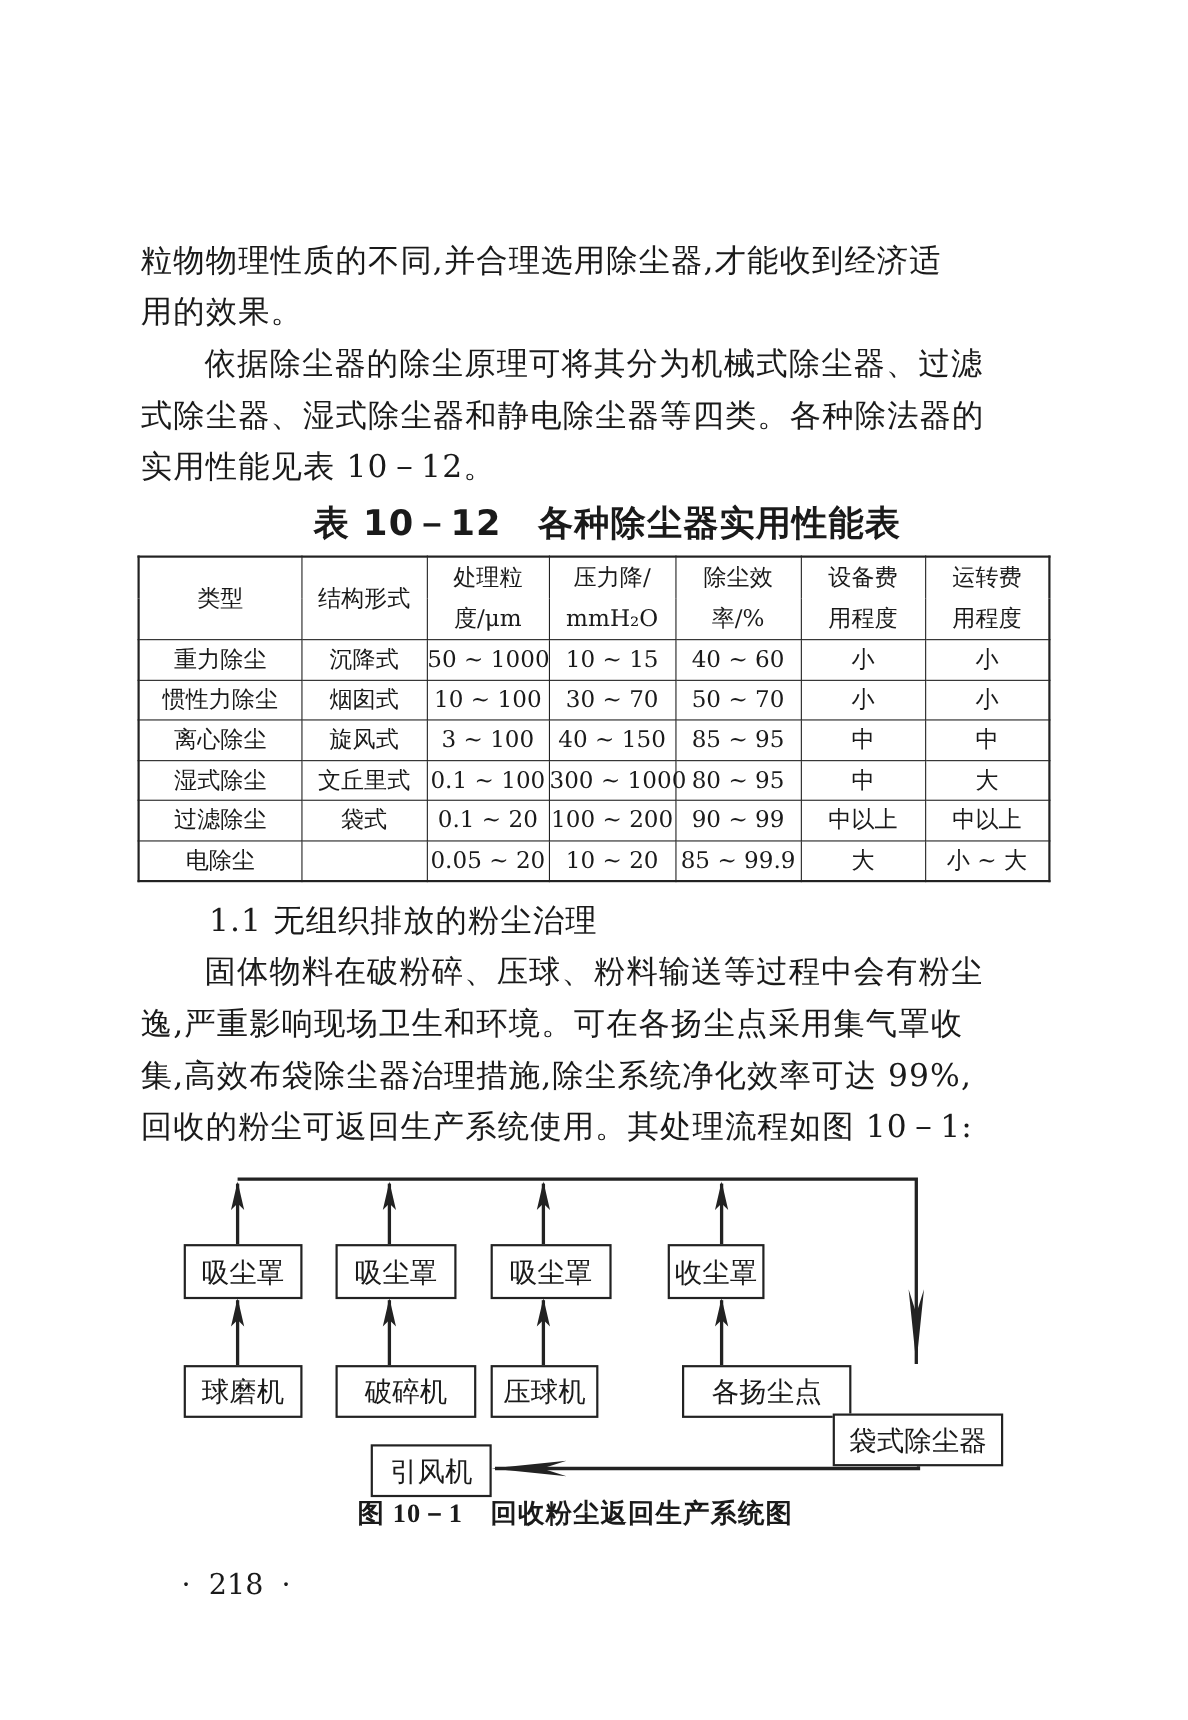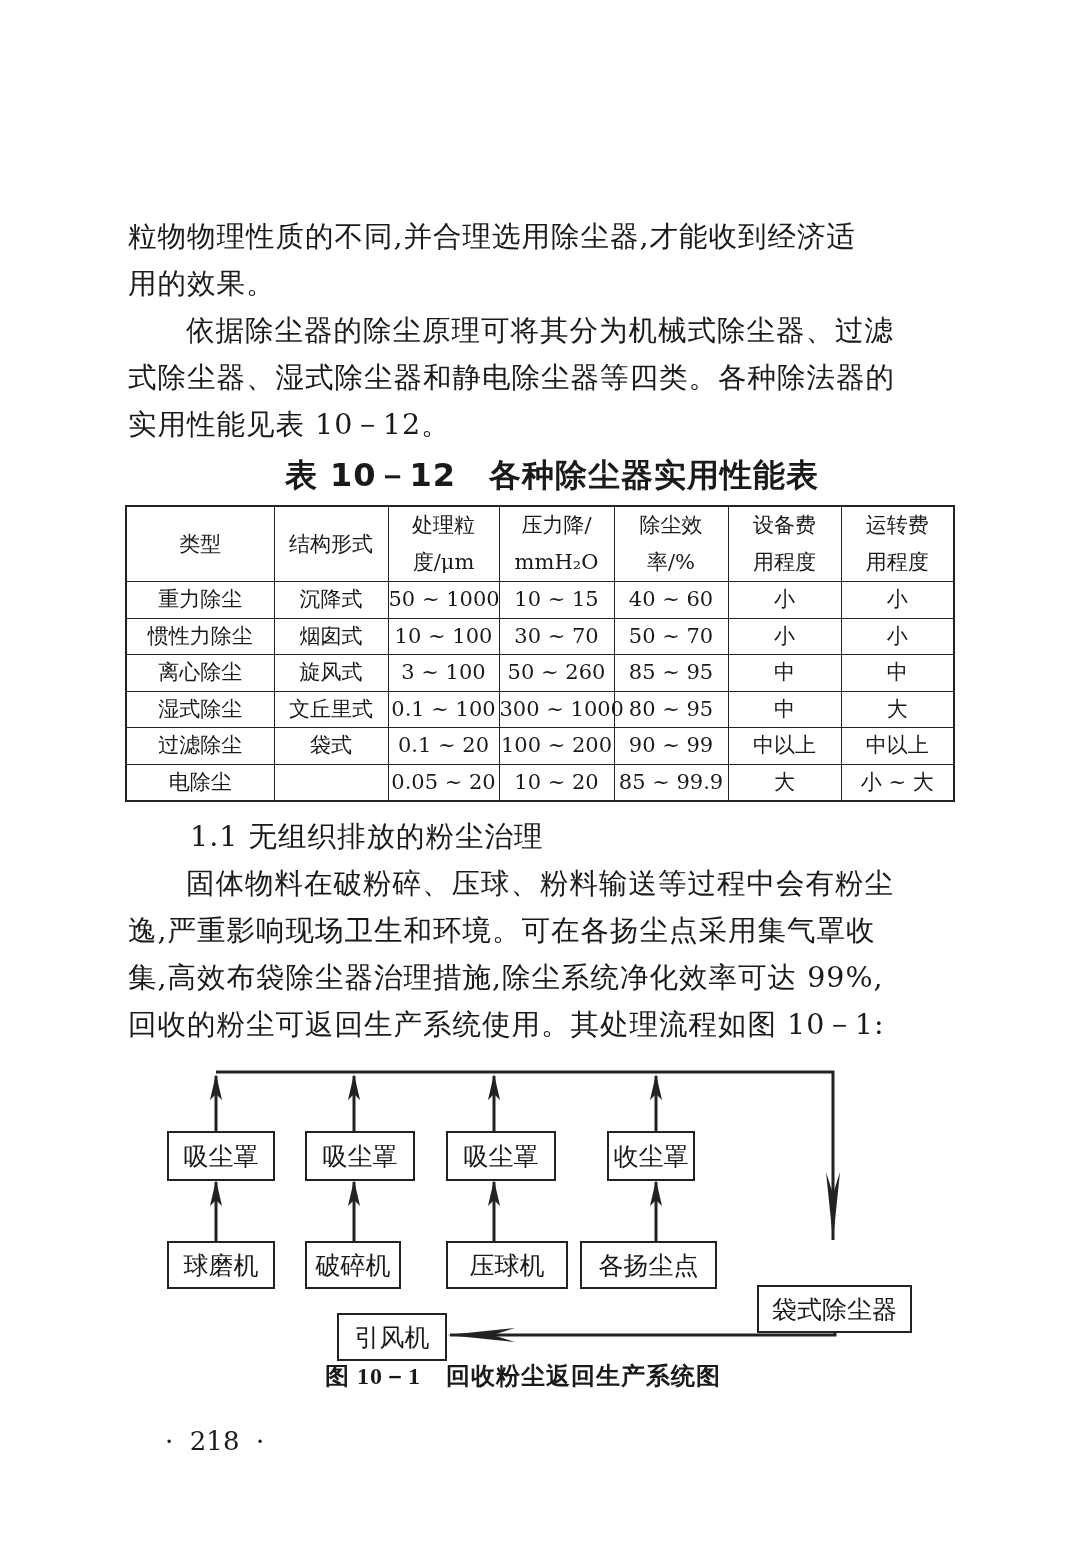--- a/index.html
+++ b/index.html
@@ -111,21 +111,21 @@
       <td>10 ~ 100</td>
       <td>30 ~ 70</td>
       <td>50 ~ 70</td>
       <td>小</td>
       <td>小</td>
     </tr>
     <tr>
       <td>离心除尘</td>
       <td>旋风式</td>
       <td>3 ~ 100</td>
-      <td>50 ~ 260</td>
+      <td>40 ~ 150</td>
       <td>85 ~ 95</td>
       <td>中</td>
       <td>中</td>
     </tr>
     <tr>
       <td>湿式除尘</td>
       <td>文丘里式</td>
       <td>0.1 ~ 100</td>
       <td>300 ~ 1000</td>
       <td>80 ~ 95</td>
@@ -201,22 +201,22 @@
     <path d="M447,1335 L515,1328 L493,1335 L515,1342 Z"></path>
   </g>
 </svg>
 
 <div class="box" style="left:167px; top:1131px; width:108px; height:50px;">吸尘罩</div>
 <div class="box" style="left:305px; top:1131px; width:110px; height:50px;">吸尘罩</div>
 <div class="box" style="left:446px; top:1131px; width:110px; height:50px;">吸尘罩</div>
 <div class="box" style="left:607px; top:1131px; width:88px; height:50px;">收尘罩</div>
 
 <div class="box" style="left:167px; top:1241px; width:108px; height:48px;">球磨机</div>
-<div class="box" style="left:305px; top:1241px; width:96px; height:48px;">破碎机</div>
-<div class="box" style="left:446px; top:1241px; width:122px; height:48px;">压球机</div>
-<div class="box" style="left:580px; top:1241px; width:137px; height:48px;">各扬尘点</div>
+<div class="box" style="left:305px; top:1241px; width:128px; height:48px;">破碎机</div>
+<div class="box" style="left:446px; top:1241px; width:98px; height:48px;">压球机</div>
+<div class="box" style="left:620px; top:1241px; width:154px; height:48px;">各扬尘点</div>
 <div class="box" style="left:757px; top:1241px; width:155px; height:48px;margin-top:44px;">袋式除尘器</div>
 
 <div class="box" style="left:337px; top:1313px; width:110px; height:48px;">引风机</div>
 
 <div class="fig-caption">图 10－1　回收粉尘返回生产系统图</div>
 
 <div class="page-num">·  218  ·</div>
 
 </body></html>

